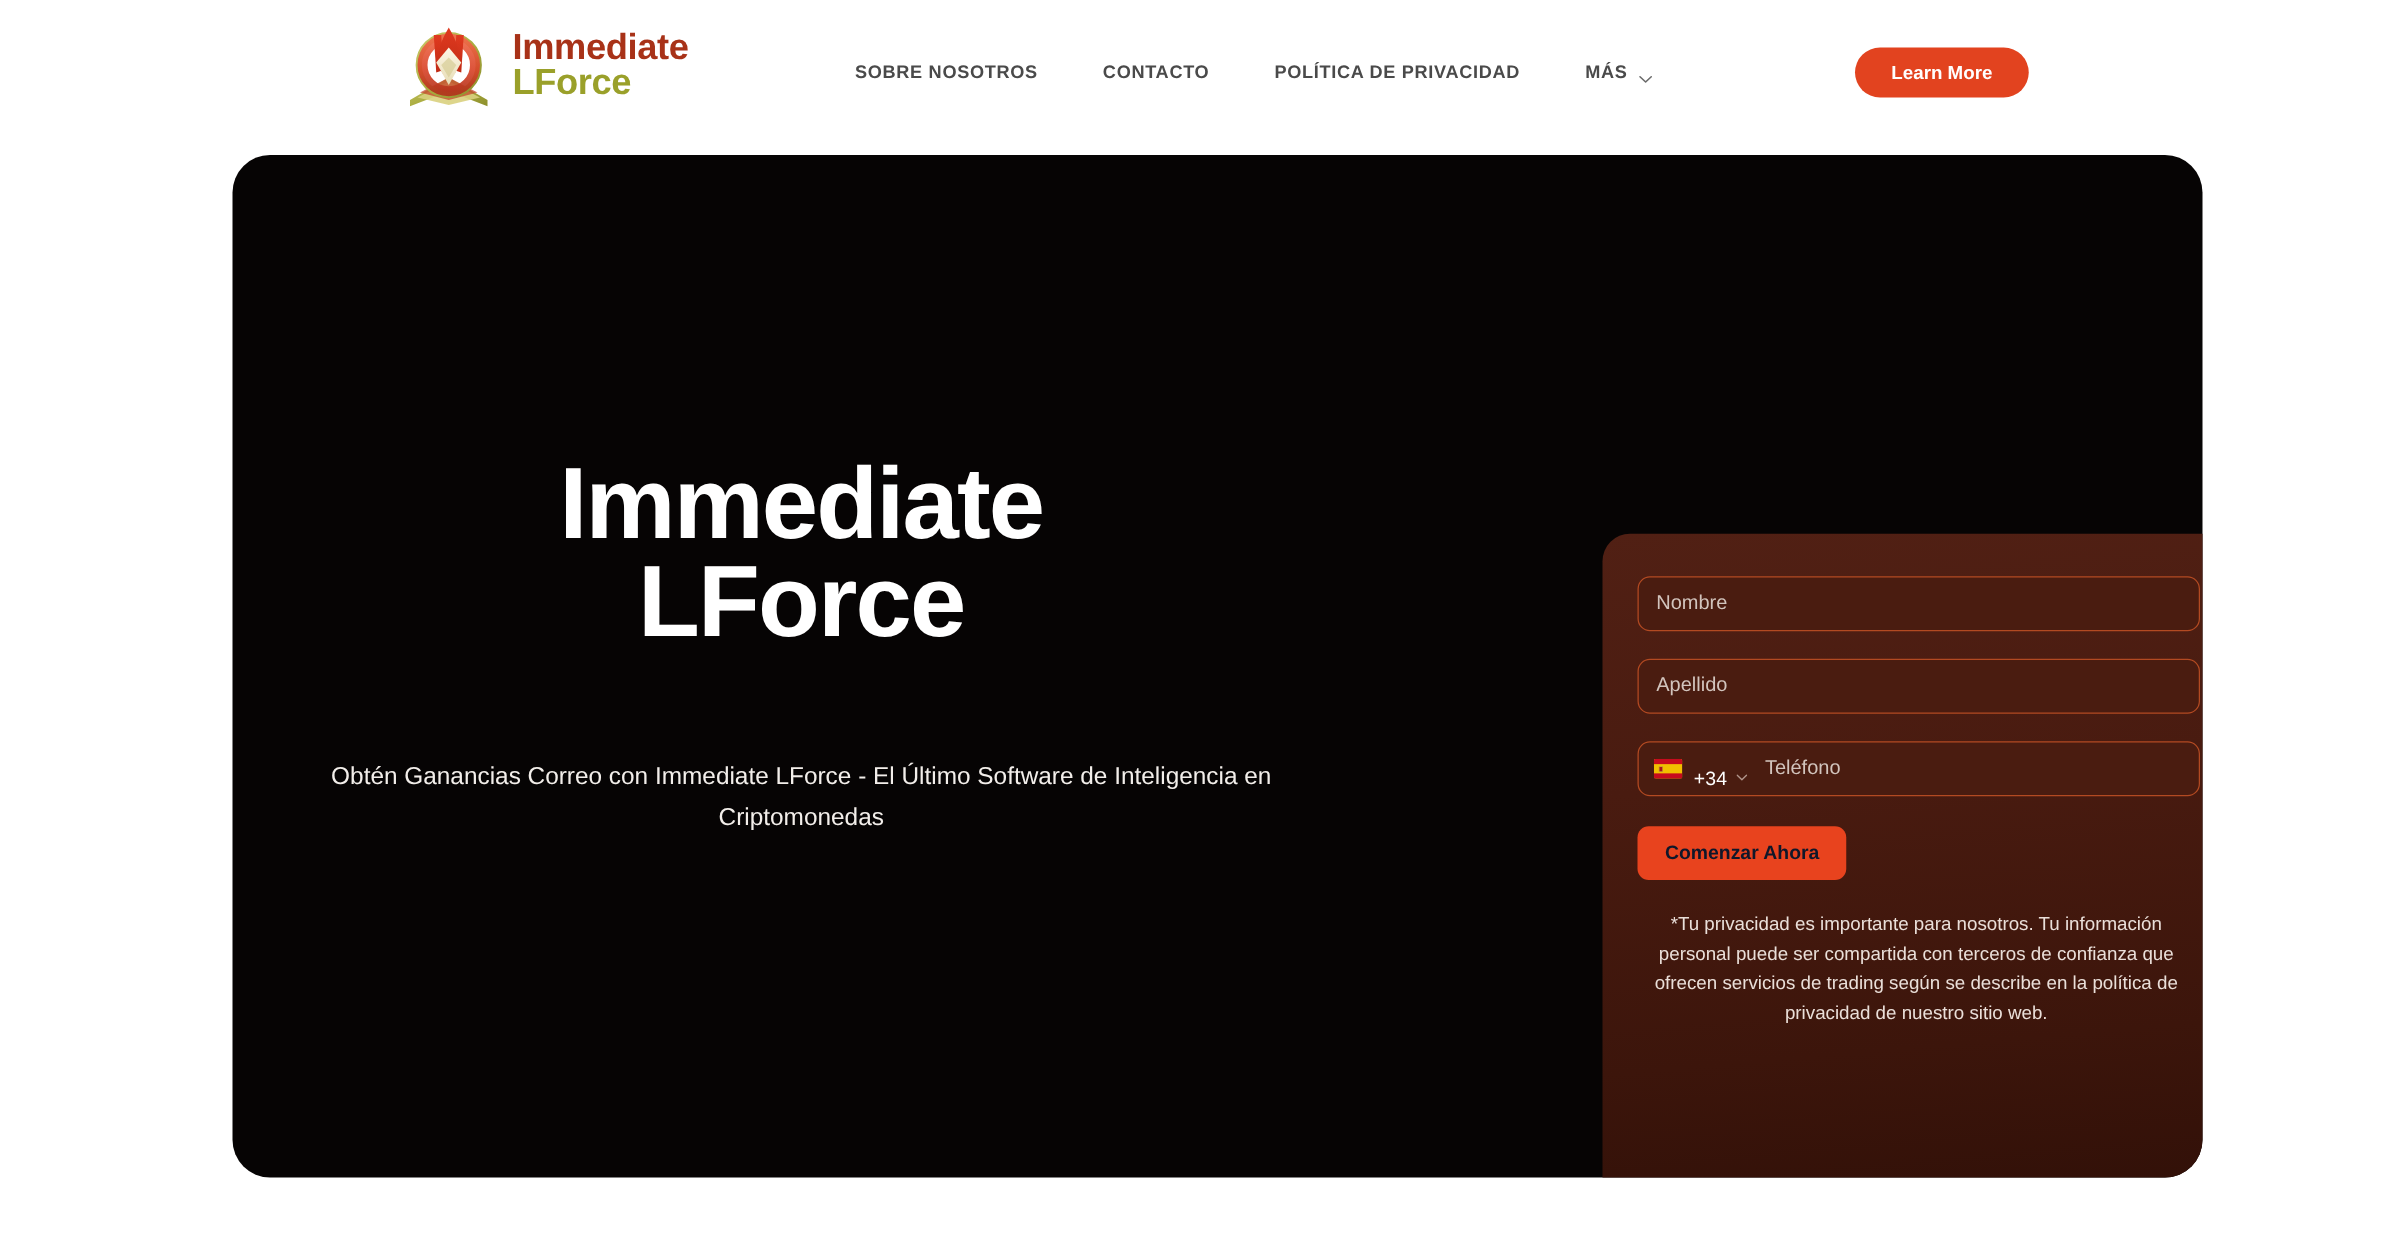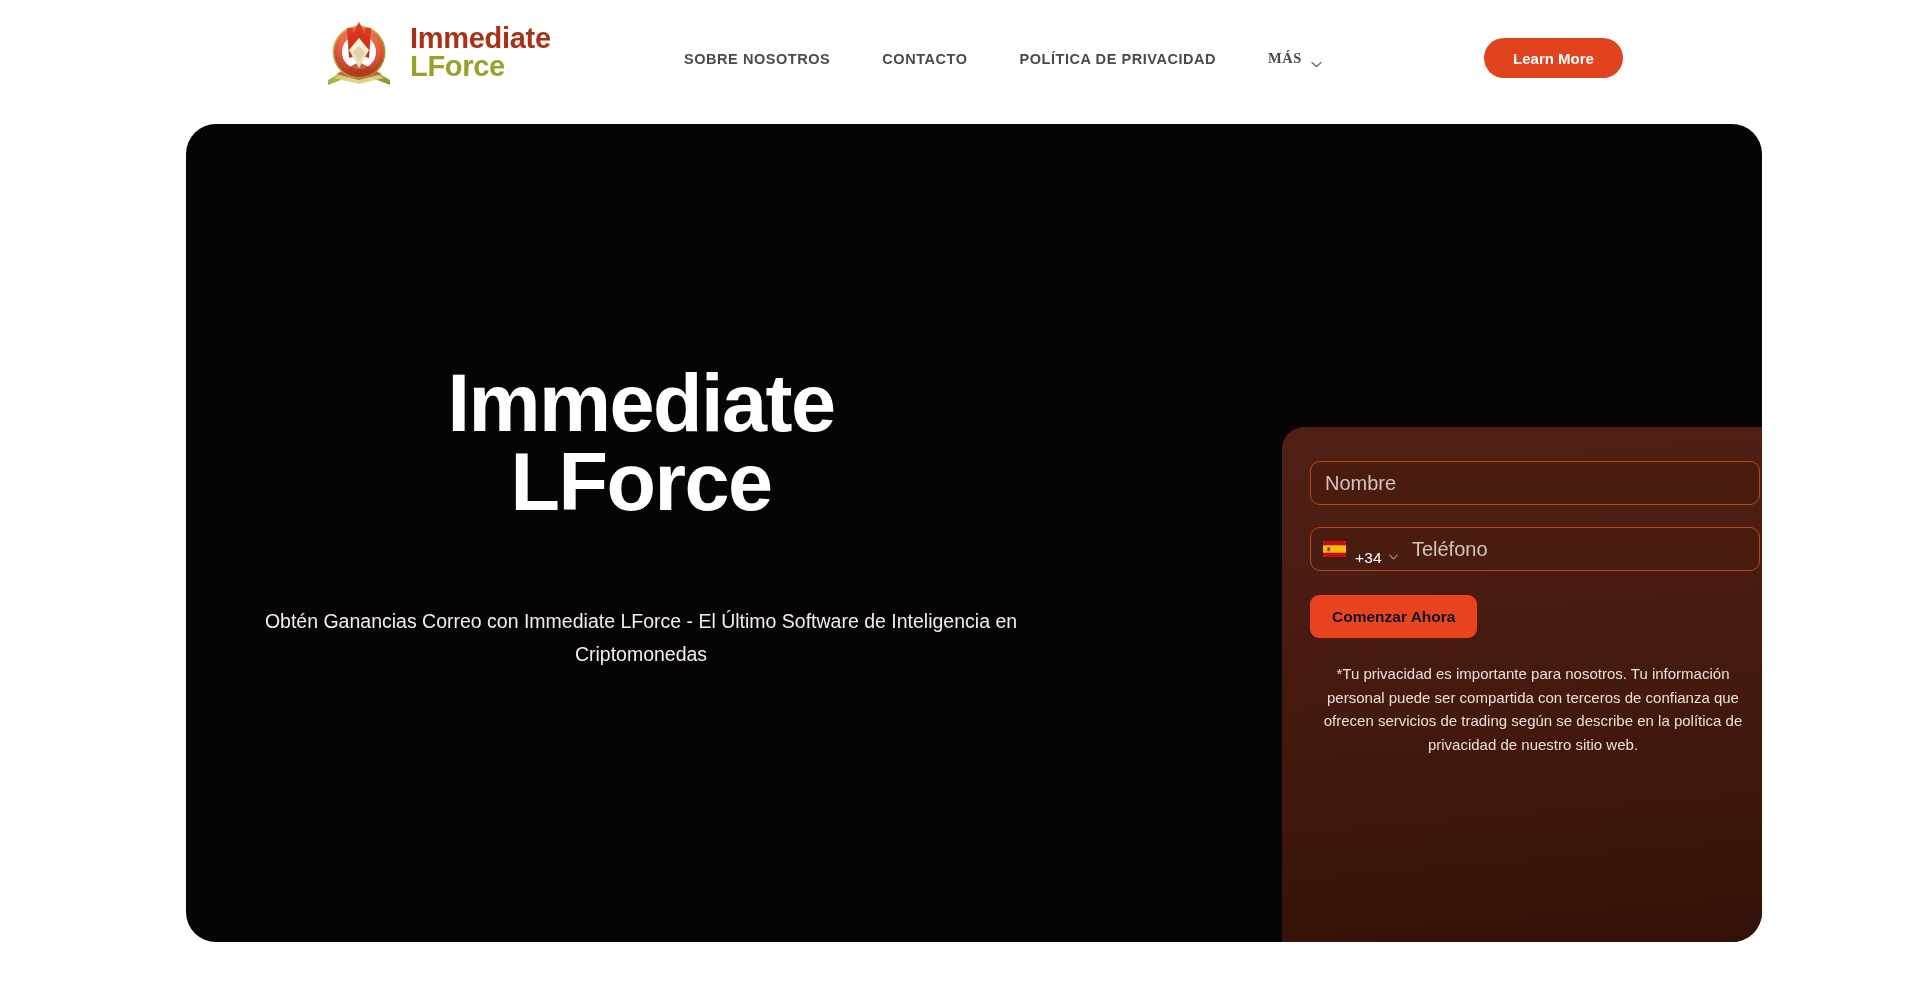--- a/index.html
+++ b/index.html
@@ -78,21 +78,20 @@
     padding: 6px 0;
     margin-right: 52px;
     white-space: nowrap;
   }
 
   .nav-link.has-caret {
     display: inline-flex;
     align-items: center;
     gap: 9px;
     margin-right: 0;
-    font-family: Liberation Serif, serif;
   }
 
   .caret {
     display: inline-block;
     width: 11px;
     height: 7px;
   }
 
   .cta-header {
     position: absolute;
@@ -171,21 +170,21 @@
     background: #4a1c10;
     display: flex;
     align-items: center;
     padding: 0 14px;
   }
 
   .field input {
     all: unset;
     flex: 1;
     font-family: "Liberation Sans", sans-serif;
-    font-size: 20px;
+    font-size: 16px;
     color: #f4ece8;
     line-height: 1;
   }
 
   .field input::placeholder { color: #d2c4bd; opacity: 1; }
 
   .phone-field { gap: 0; padding-left: 12px; }
 
   .flag {
     width: 23px;
@@ -317,20 +316,23 @@
     </h1>
     <p class="hero-sub">Obtén Ganancias Correo con Immediate LForce - El Último Software de Inteligencia en Criptomonedas</p>
   </div>
 
   <form class="lead-card">
 
     <label class="field">
       <input type="text" placeholder="Nombre" style="">
     </label>
 
+    <label class="field">
+      <input type="text" placeholder="Apellido" style="">
+    </label>
 
 
     <div class="field phone-field">
       <span class="flag">
         <svg viewBox="0 0 23 16" width="23" height="16" aria-hidden="true">
           <rect x="0" y="0" width="23" height="16" fill="#f1bf00"></rect>
           <rect x="0" y="0" width="23" height="4.3" fill="#c60b1e"></rect>
           <rect x="0" y="11.7" width="23" height="4.3" fill="#c60b1e"></rect>
           <rect x="4" y="6" width="3.4" height="4.6" fill="#c8a02a"></rect>
           <rect x="4.6" y="6.6" width="2.2" height="3.4" fill="#ad1519"></rect>

